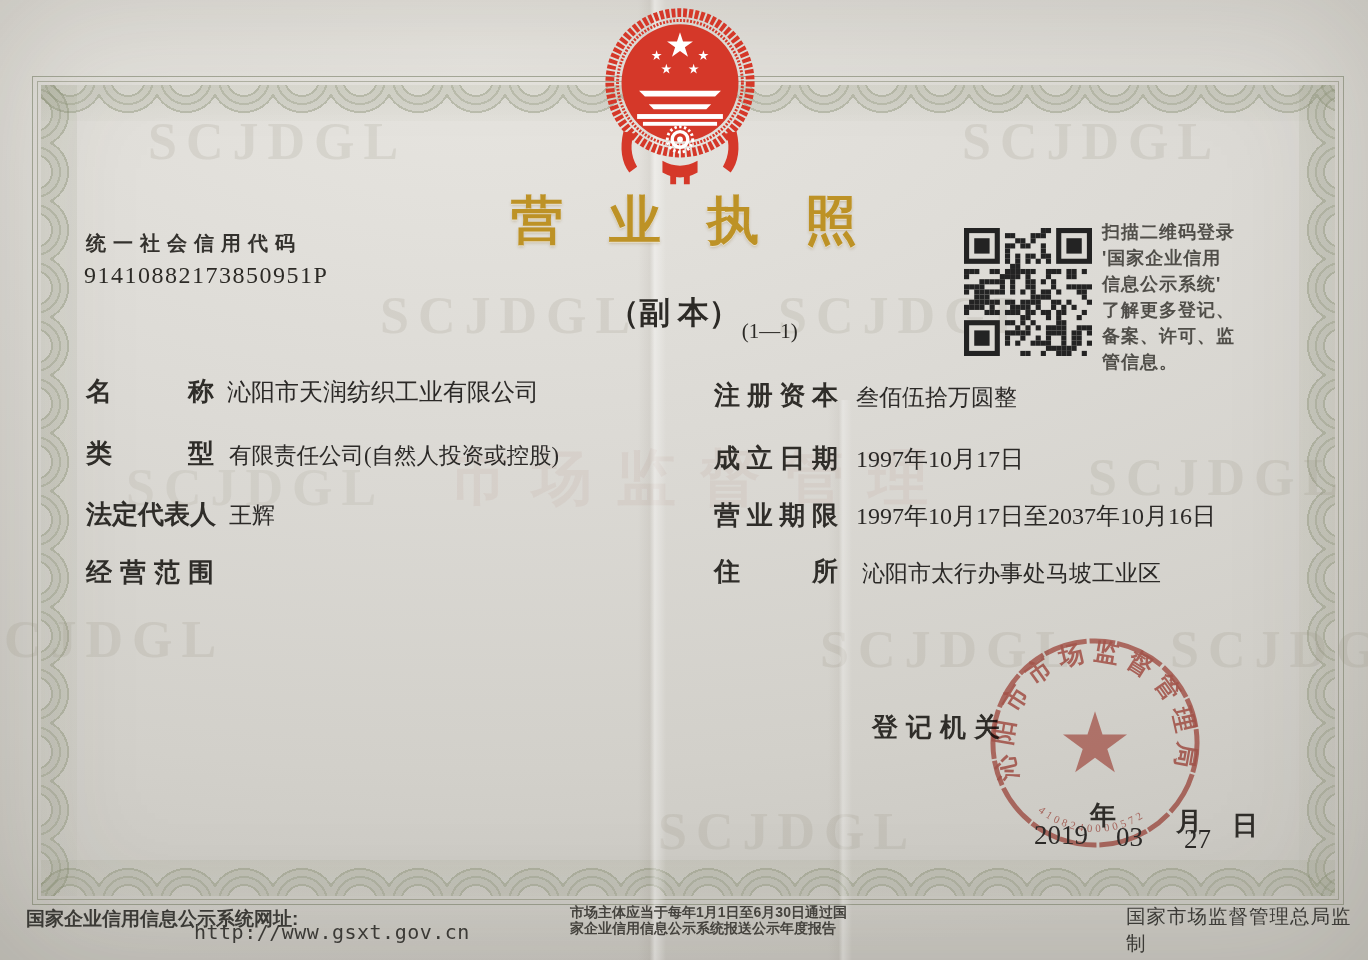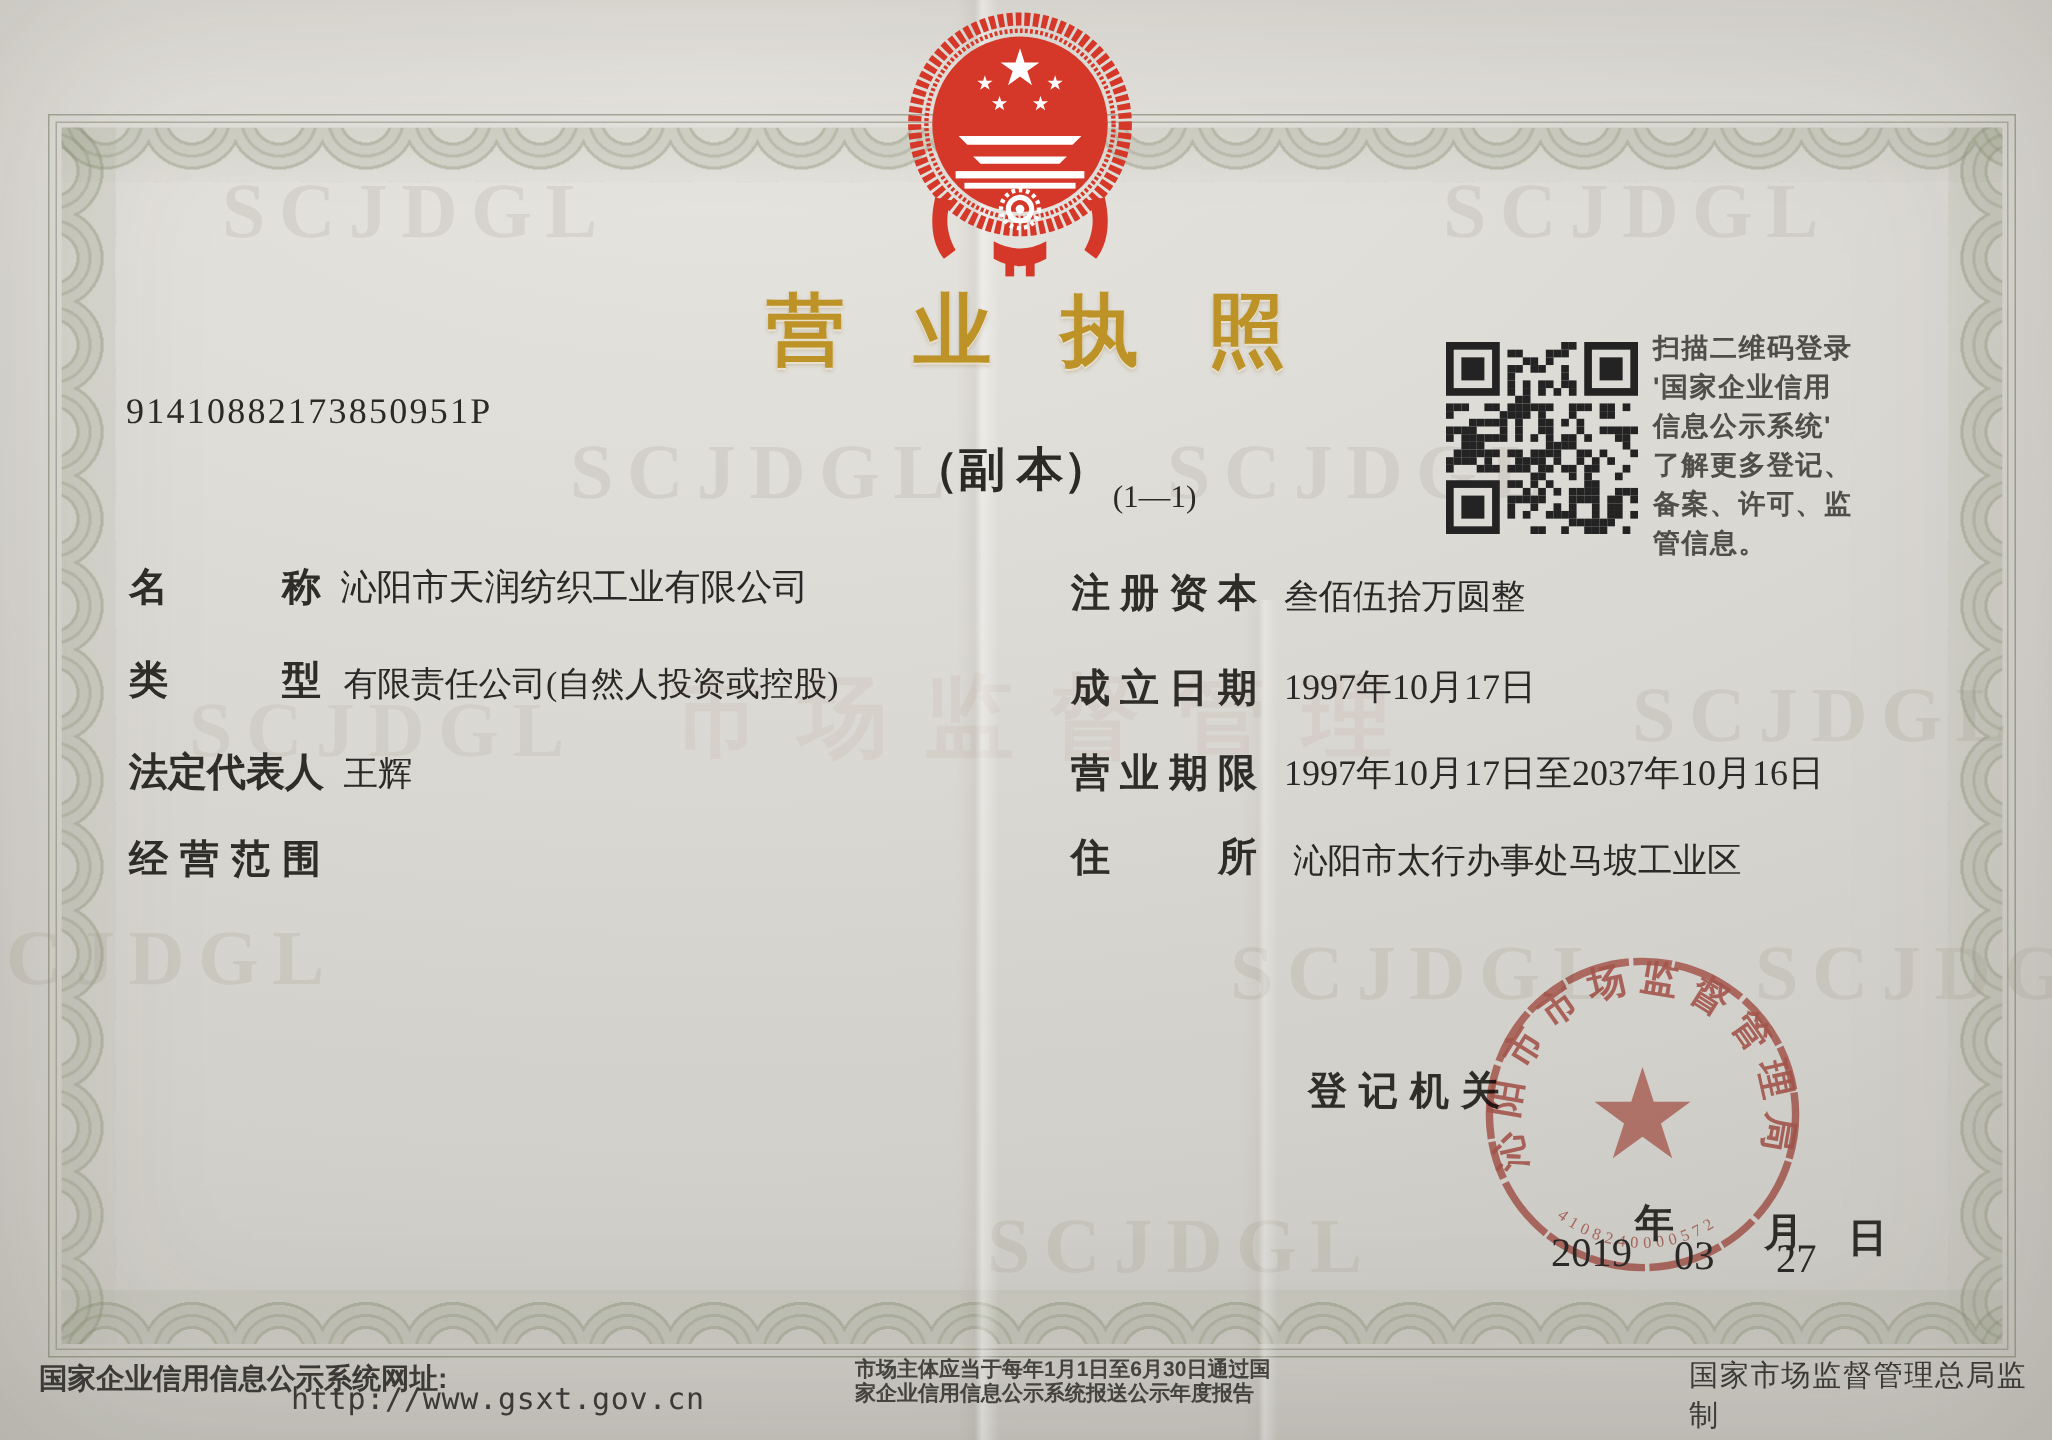--- a/index.html
+++ b/index.html
@@ -101,20 +101,21 @@
     <circle cx="80" cy="136" r="13" fill="none" stroke="#ffffff" stroke-width="3" stroke-dasharray="2.5 2.5"></circle>
     <circle cx="80" cy="136" r="8" fill="none" stroke="#ffffff" stroke-width="3.5"></circle>
     <circle cx="80" cy="136" r="3" fill="#ffffff"></circle>
     <path d="M22 128 C18 145 20 160 28 170 L36 164 C29 152 29 140 33 130 Z" fill="#d53829"></path>
     <path d="M138 128 C142 145 140 160 132 170 L124 164 C131 152 131 140 127 130 Z" fill="#d53829"></path>
     <path d="M62 158 Q80 168 98 158 L98 170 Q80 180 62 170 Z" fill="#d53829"></path>
     <rect x="70" y="168" width="6" height="14" fill="#d53829"></rect>
     <rect x="84" y="168" width="6" height="14" fill="#d53829"></rect>
   </svg>
 
+  <div class="credit-label">统一社会信用代码</div>
   <div class="credit-code">91410882173850951P</div>
 
   <div class="title">营业执照</div>
   <div class="subtitle"><span>（副  本）</span><span class="copyidx">(1—1)</span></div>
 
   <svg id="qr" class="qr" viewBox="0 0 25 25">
       <rect x="15" y="0" width="1" height="1" fill="#232323"></rect>
       <rect x="16" y="0" width="1" height="1" fill="#232323"></rect>
       <rect x="8" y="1" width="1" height="1" fill="#232323"></rect>
       <rect x="9" y="1" width="1" height="1" fill="#232323"></rect>

